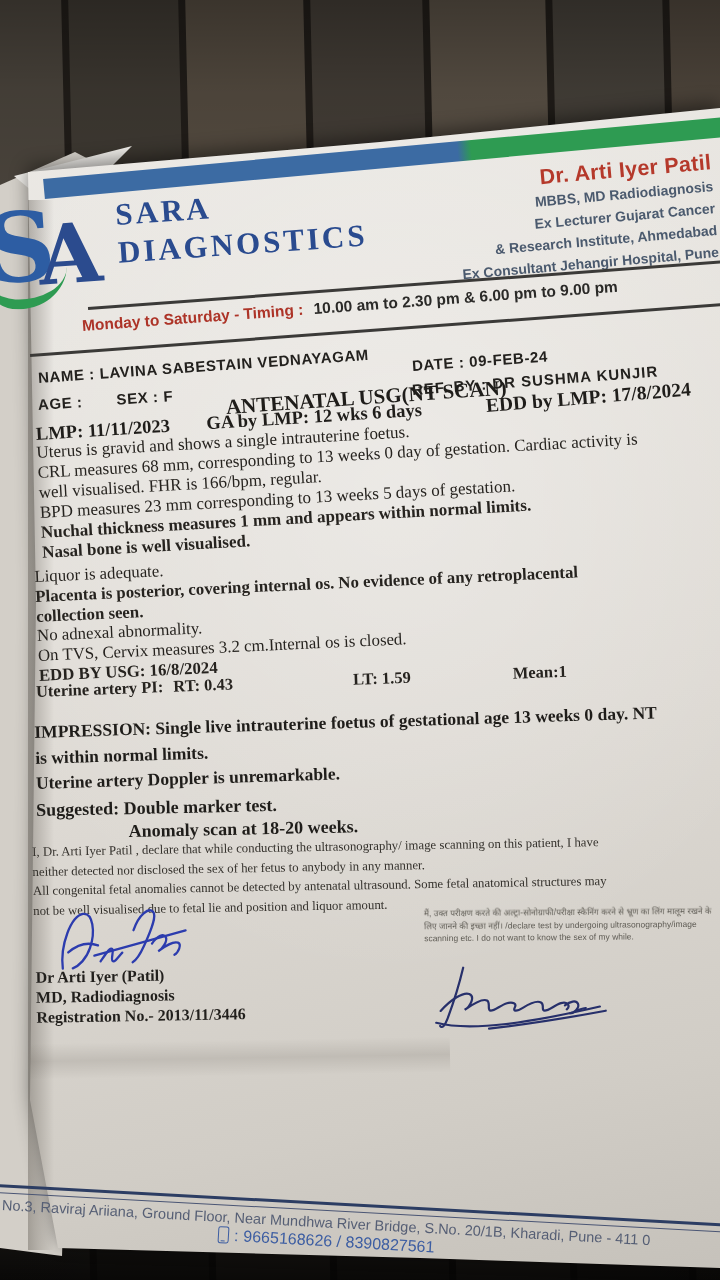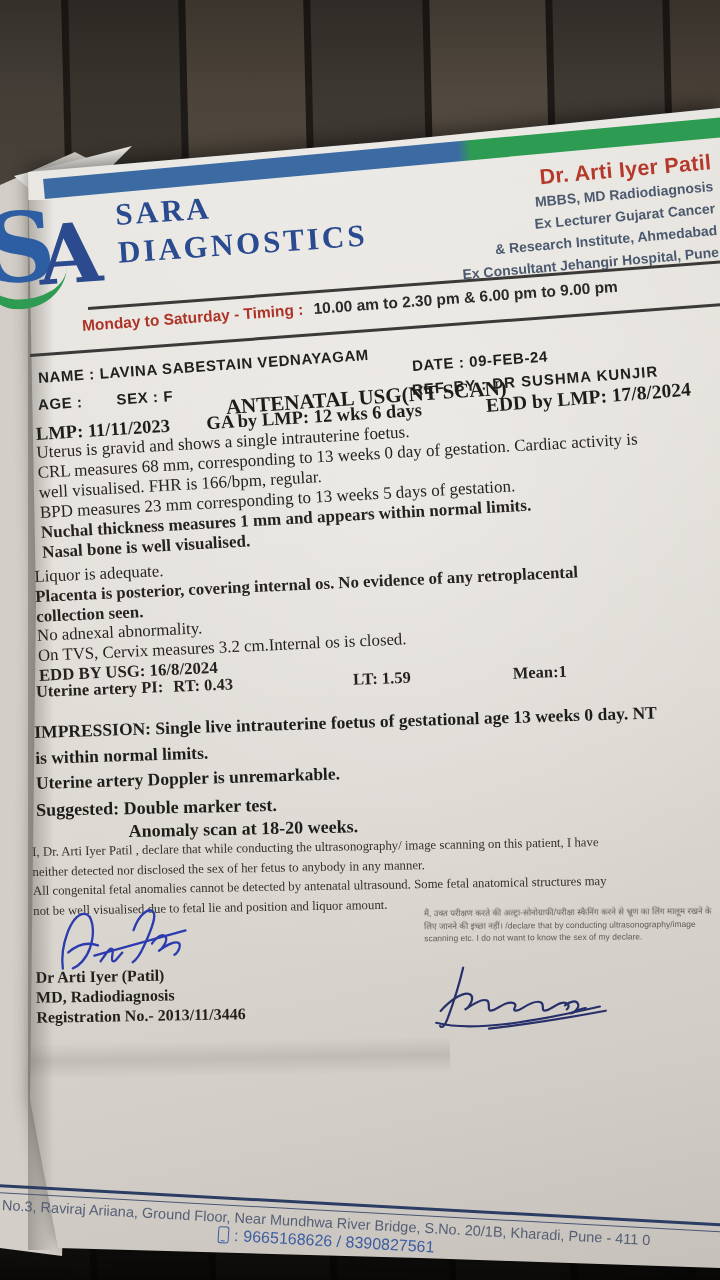--- a/index.html
+++ b/index.html
@@ -224,23 +224,23 @@
 
 <div class="declaration">
   <div>I, Dr. Arti Iyer Patil , declare that while conducting the ultrasonography/ image scanning on this patient, I have</div>
   <div>neither detected nor disclosed the sex of her fetus to anybody in any manner.</div>
   <div>All congenital fetal anomalies cannot be detected by antenatal ultrasound. Some fetal anatomical structures may</div>
   <div>not be well visualised due to fetal lie and position and liquor amount.</div>
 </div>
 <div class="pat-decl">
   <span class="hindi">मैं, उक्त परीक्षण करते की अल्ट्रा-सोनोग्राफी/परीक्षा स्कैनिंग करने से भ्रूण का लिंग मालूम रखने के लिए</span>
   <span class="hindi">जानने की इच्छा नहीं।</span>
-  <span>/declare that by conducting</span>
+  <span>/declare test by undergoing</span>
   <span>ultrasonography/image scanning etc. I do not want to know the sex</span>
-  <span>of my declare.</span>
+  <span>of my while.</span>
 </div>
 
 <div class="sig-doctor">
   <svg width="175" height="80" viewBox="0 0 175 80" fill="none">
     <g stroke="#2c3cae" stroke-width="2.3" stroke-linecap="round" fill="none">
       <path d="M10,64 C8,40 20,12 32,10 C42,9 44,28 38,44 C34,55 26,62 20,64"></path>
       <path d="M16,48 C26,40 36,38 46,42"></path>
       <path d="M48,58 C54,50 58,44 60,46 C62,48 58,56 60,58 C62,60 66,54 70,50"></path>
       <path d="M82,28 C88,12 98,6 102,10 C106,14 100,28 92,44 C88,52 84,58 80,60"></path>
       <path d="M100,42 C106,34 112,32 114,36 C116,40 110,48 106,50 C112,46 120,40 126,42 C130,44 126,52 122,54"></path>

